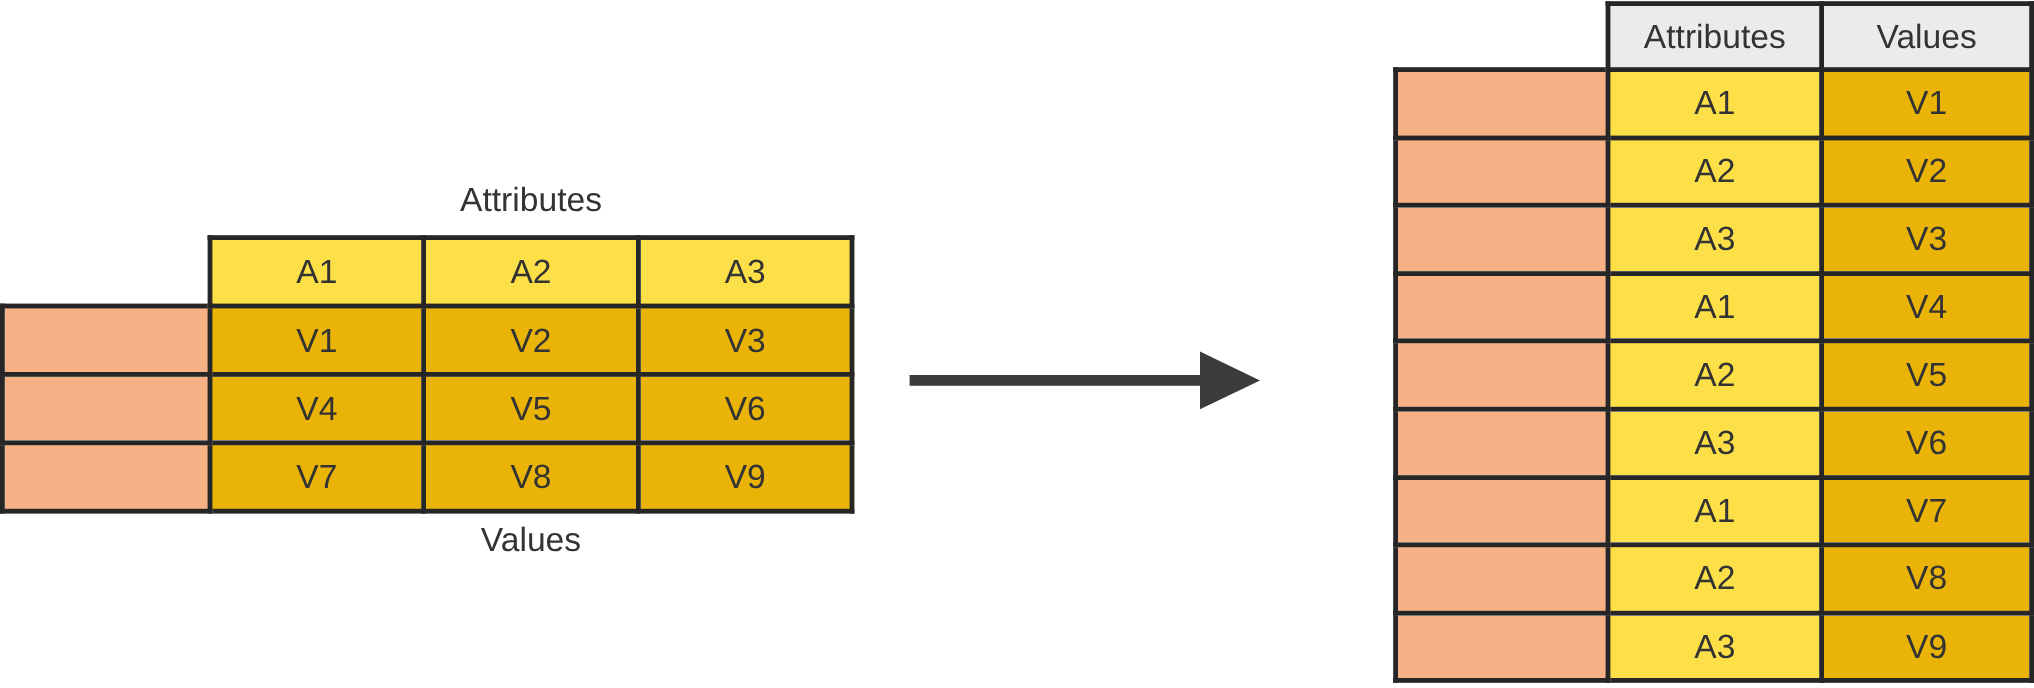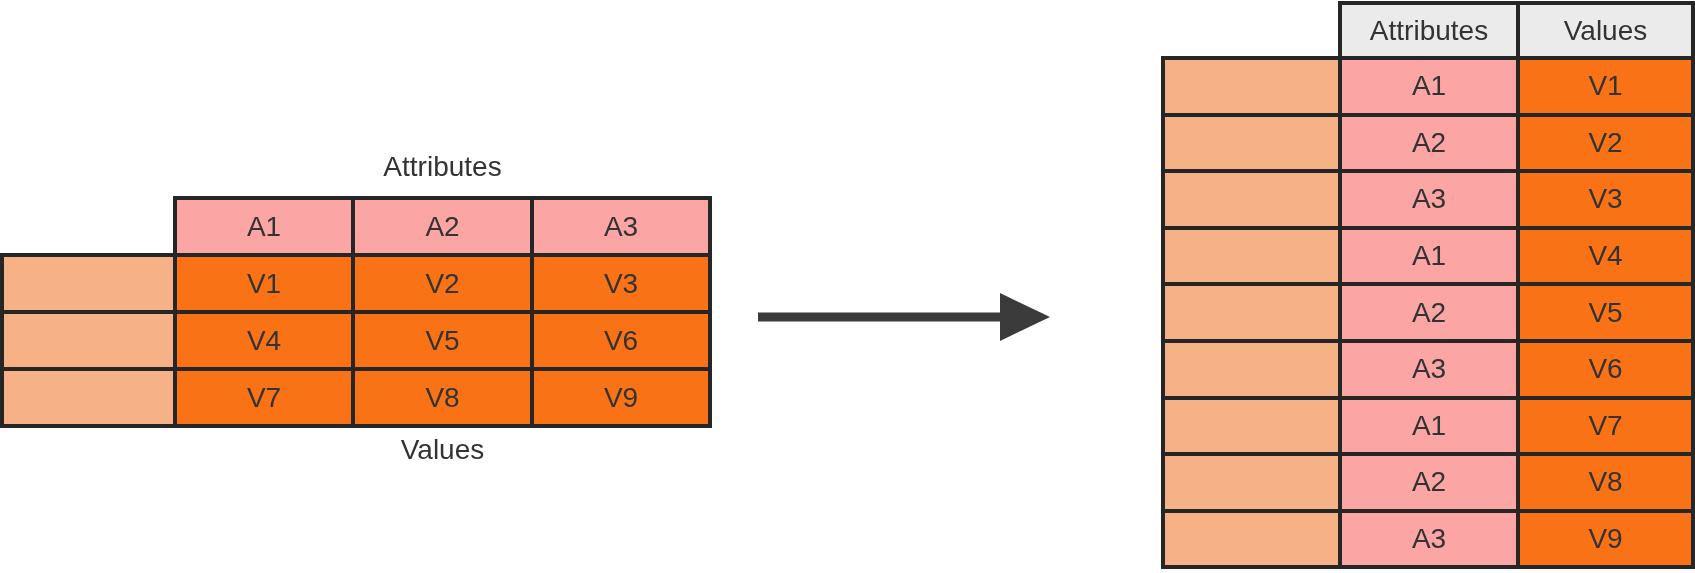--- a/index.html
+++ b/index.html
@@ -26,22 +26,22 @@
     font-weight: 400;
     color: #333333;
     padding: 0;
     overflow: hidden;
   }
   .tbl td.ghost {
     border: none;
     background: transparent;
   }
   .cell-orange { background: #F6B186; }
-  .cell-green  { background: #fca5a5; }
-  .cell-blue   { background: #f97316; }
+  .cell-green  { background: #fde047; }
+  .cell-blue   { background: #eab308; }
   .cell-gray   { background: #EBEBEB; }
 
   .left-tbl  { left: 0px;    top: 196px; }
   .left-tbl tr { height: 57px; }
 
   .right-tbl { left: 1161px; top: 1px; }
   .right-tbl tr.hdr-row { height: 55px; }
   .right-tbl tr.data-row { height: 56.6px; }
 
   .float-label {

